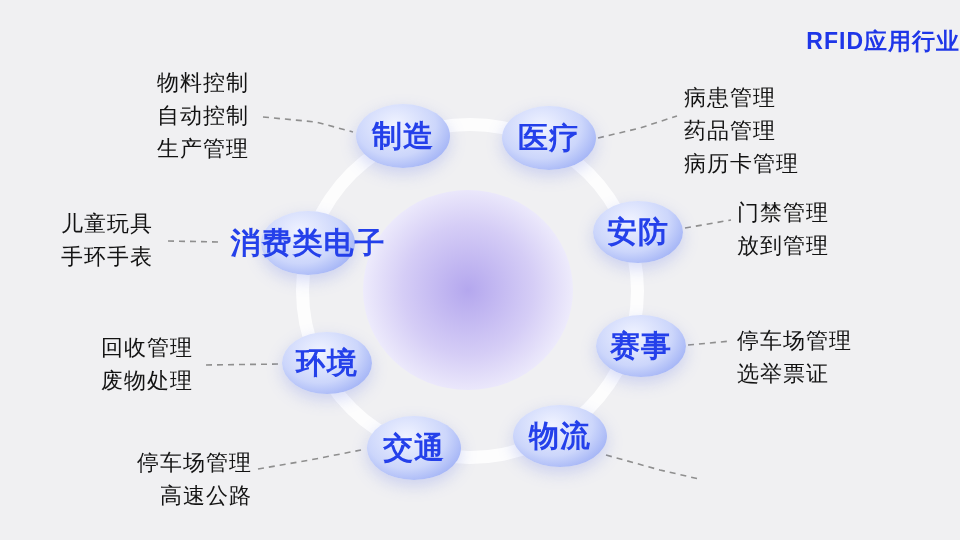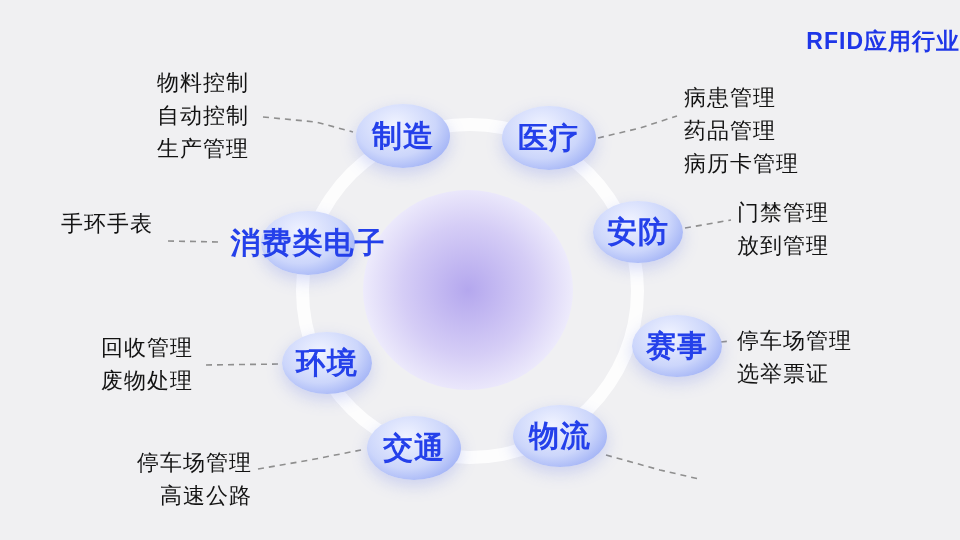--- a/index.html
+++ b/index.html
@@ -93,21 +93,21 @@
   <div id="nodes">
       <div class="node" style="left: 356px; top: 104px; width: 94px; height: 64px;">
         <span class="node-label">制造</span>
       </div>
       <div class="node" style="left: 502px; top: 106px; width: 94px; height: 64px;">
         <span class="node-label">医疗</span>
       </div>
       <div class="node" style="left: 593px; top: 201px; width: 90px; height: 62px;">
         <span class="node-label">安防</span>
       </div>
-      <div class="node" style="left: 632px; top: 315px; width: 90px; height: 62px; font-family: Liberation Mono, monospace;">
+      <div class="node" style="left: 596px; top: 315px; width: 90px; height: 62px; font-family: Liberation Mono, monospace;">
         <span class="node-label">赛事</span>
       </div>
       <div class="node" style="left: 513px; top: 405px; width: 94px; height: 62px;">
         <span class="node-label">物流</span>
       </div>
       <div class="node" style="left: 367px; top: 416px; width: 94px; height: 64px;">
         <span class="node-label">交通</span>
       </div>
       <div class="node" style="left: 282px; top: 332px; width: 90px; height: 62px;">
         <span class="node-label">环境</span>
@@ -139,17 +139,18 @@
       </div>
       <div class="ann" style="left: 104px; top: 446px; width: 148px; text-align: right;">
         <div class="ann-line">停车场管理</div>
         <div class="ann-line">高速公路</div>
       </div>
       <div class="ann" style="left: 88px; top: 331px; width: 118px; text-align: center;">
         <div class="ann-line">回收管理</div>
         <div class="ann-line">废物处理</div>
       </div>
       <div class="ann" style="left: 46px; top: 207px; width: 122px; text-align: center;">
+        <div class="ann-line">儿童玩具</div>
         <div class="ann-line">手环手表</div>
       </div>
     </div>
   <h1 class="title">RFID应用行业</h1>
 </div>
 
 </body></html>

